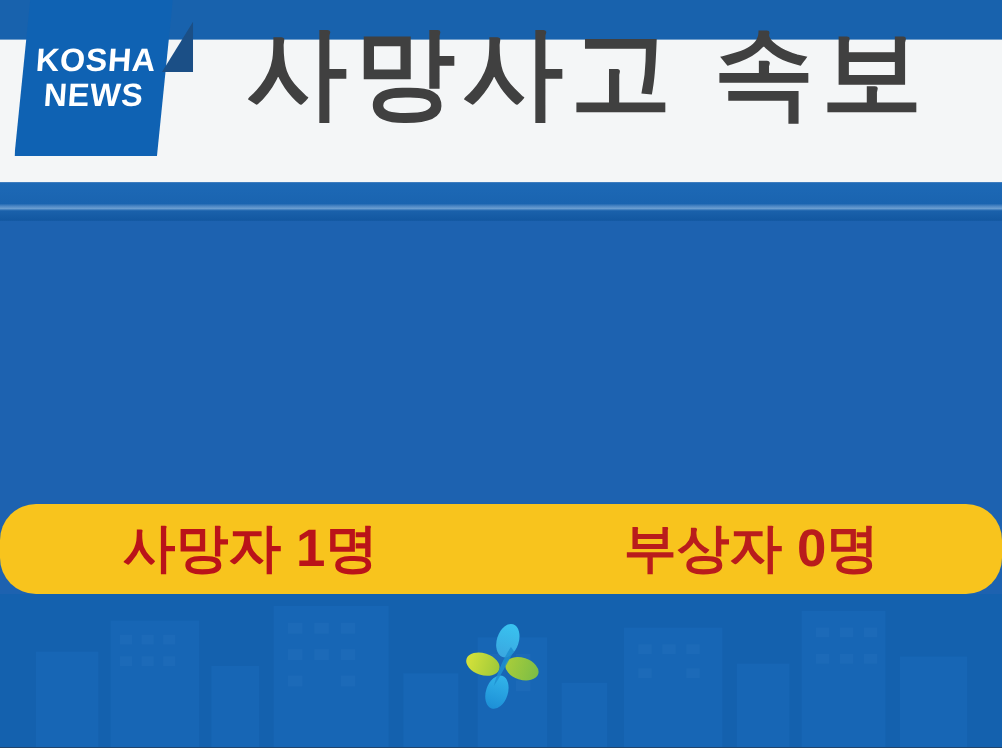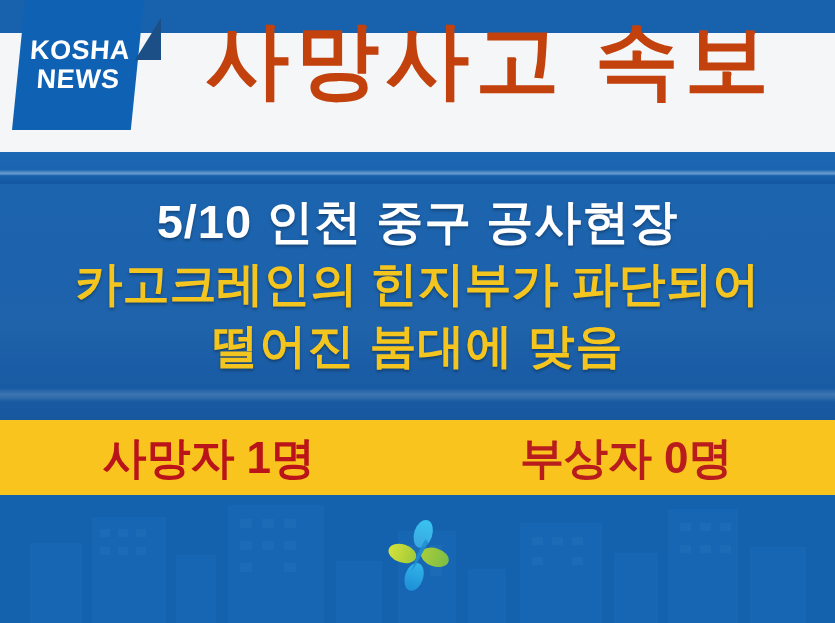--- a/index.html
+++ b/index.html
@@ -69,21 +69,21 @@
     background: #1b4f86;
     -webkit-clip-path: polygon(100% 0%, 100% 100%, 0% 100%);
     clip-path: polygon(100% 0%, 100% 100%, 0% 100%);
   }
   .header-title {
     position: absolute;
     left: 160px;
     top: 18px;
     width: 660px;
     text-align: center;
-    color: #c2410c;
+    color: #404040;
     font-size: 84px;
     font-weight: bold;
     letter-spacing: 6px;
     line-height: 1;
     white-space: nowrap;
   }
 
   
   .sep-band {
     position: absolute;
@@ -151,20 +151,21 @@
 
   
   .casualty {
     position: absolute;
     left: 0; top: 420px;
     width: 835px;
     height: 75px;
     background: #f8c41d;
     display: flex;
     align-items: center;
+    border-radius: 30px;
   }
   .casualty-cell {
     flex: 1 1 50%;
     text-align: center;
     font-size: 44px;
     font-weight: bold;
     line-height: 1;
     white-space: nowrap;
   }
   .deaths { color: #ba1319; }
@@ -235,26 +236,20 @@
     <div class="badge-text">
       <span class="l1">KOSHA</span>
       <span class="l2">NEWS</span>
     </div>
 
     <div class="header-title">사망사고 속보</div>
   </div>
 
   <div class="sep-band"></div>
 
-  <div class="body">
-    <div class="body-sheen"></div>
-    <div class="line line-1">5/10 인천 중구 공사현장</div>
-    <div class="line line-2">카고크레인의 힌지부가 파단되어</div>
-    <div class="line line-3">떨어진 붐대에 맞음</div>
-  </div>
 
   <div class="casualty">
     <div class="casualty-cell deaths">사망자 1명</div>
     <div class="casualty-cell injuries">부상자 0명</div>
   </div>
 
   <div class="footer">
     <svg class="city" viewBox="0 0 835 128" preserveAspectRatio="none">
       <g fill="#1a6cbb">
         <rect x="30" y="48" width="52" height="80"></rect>

